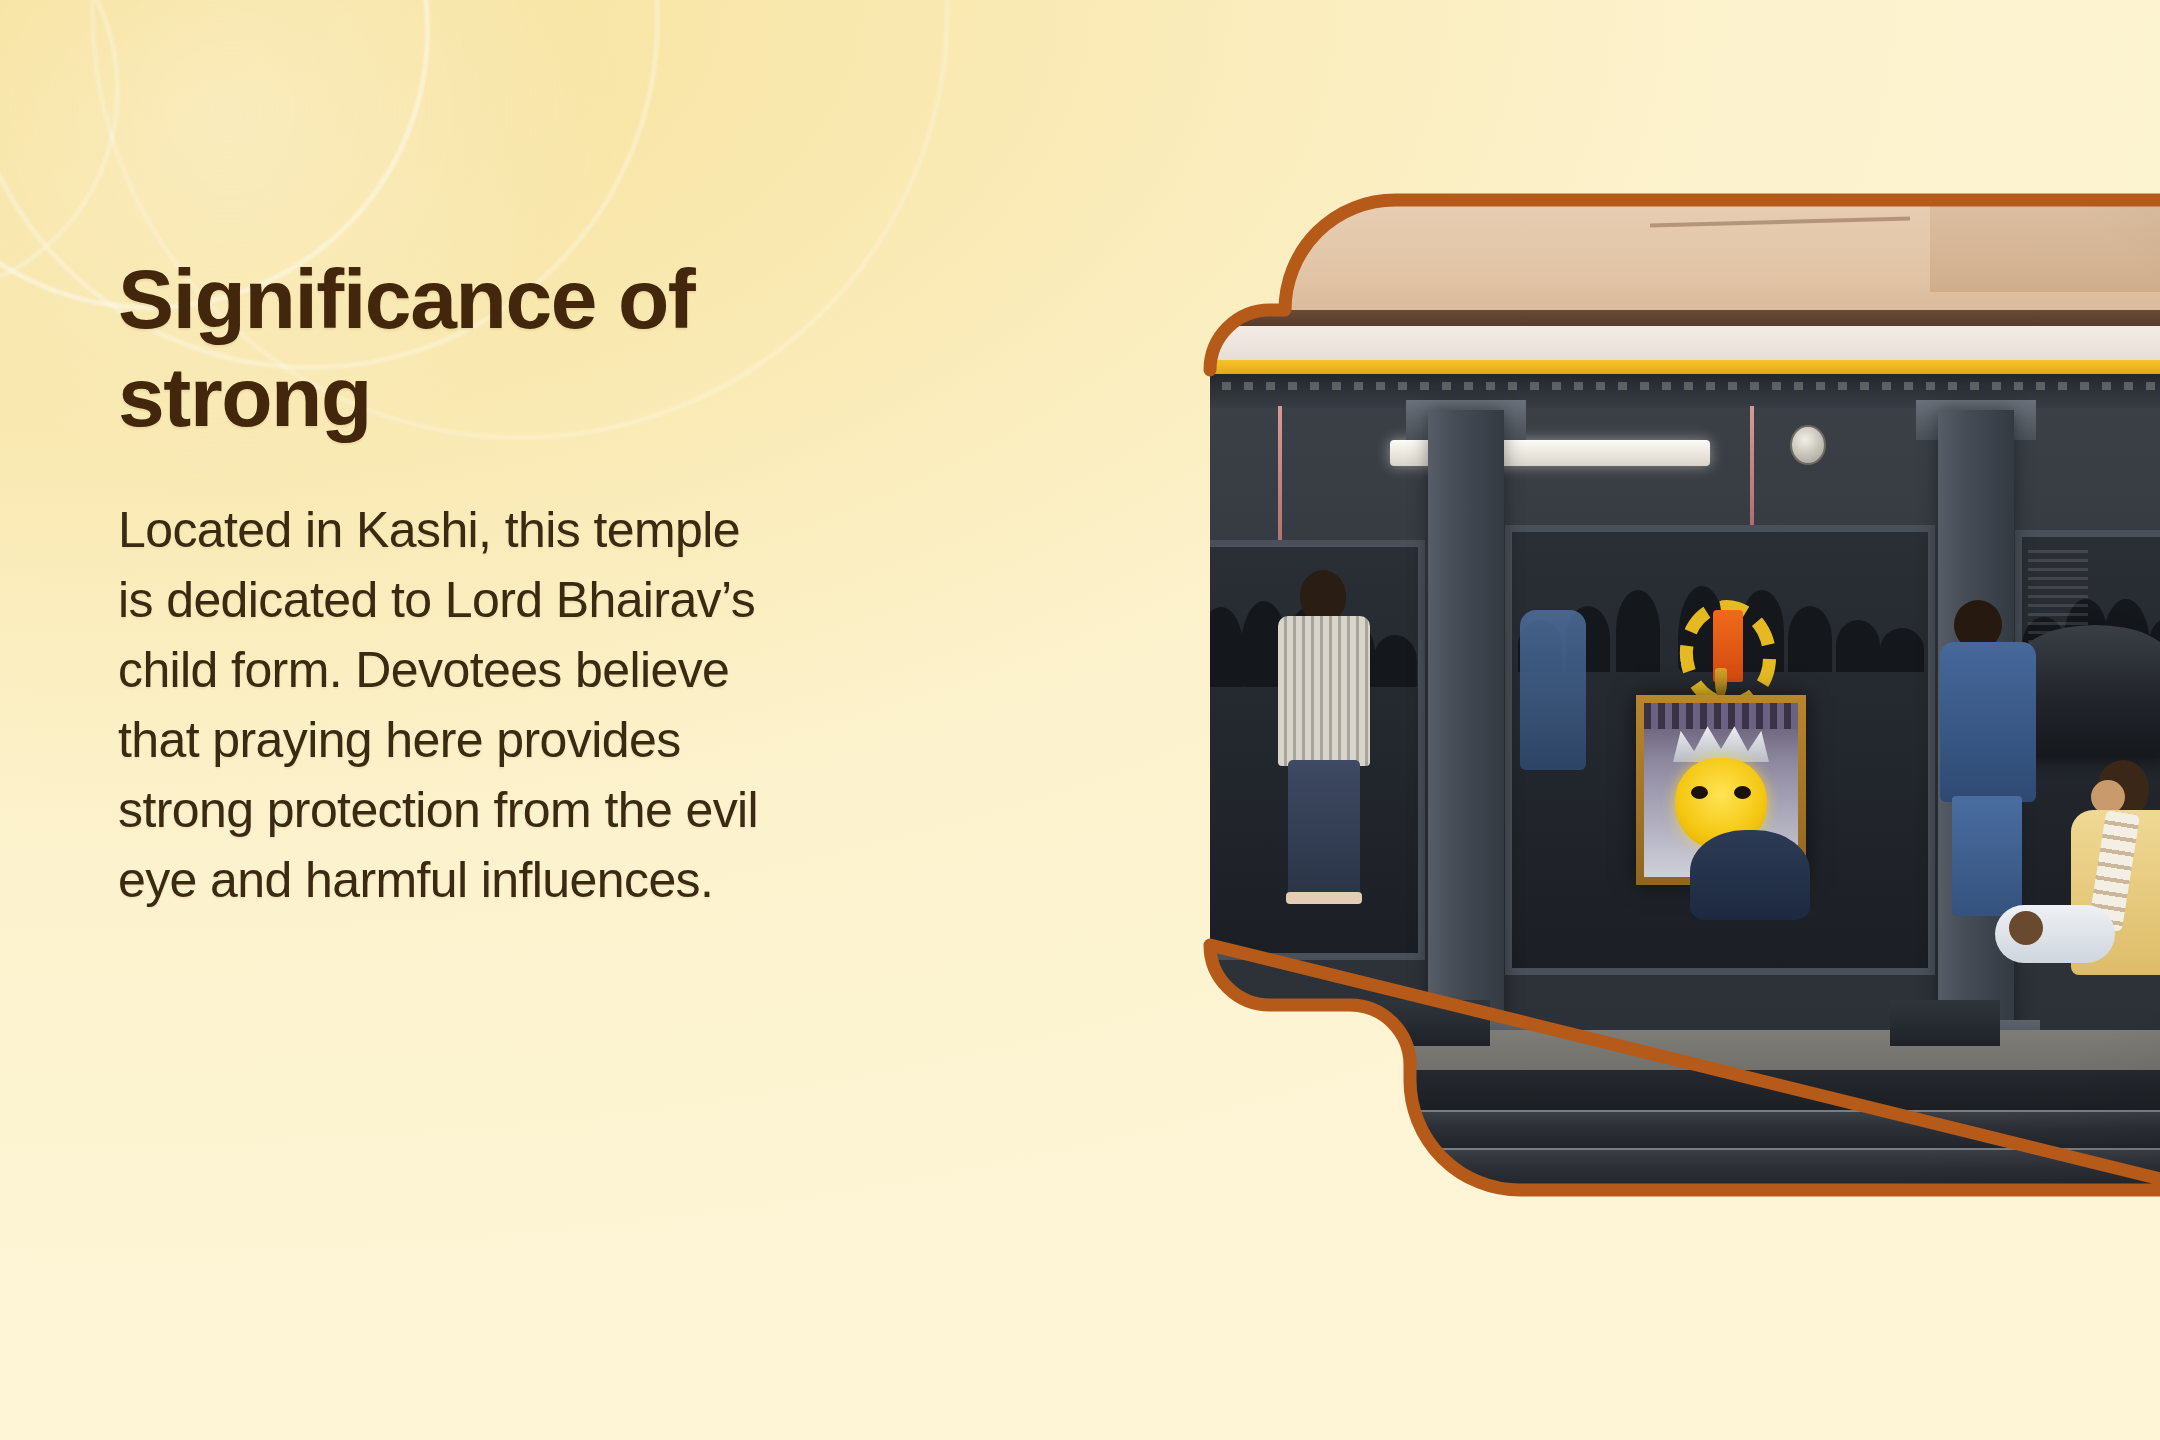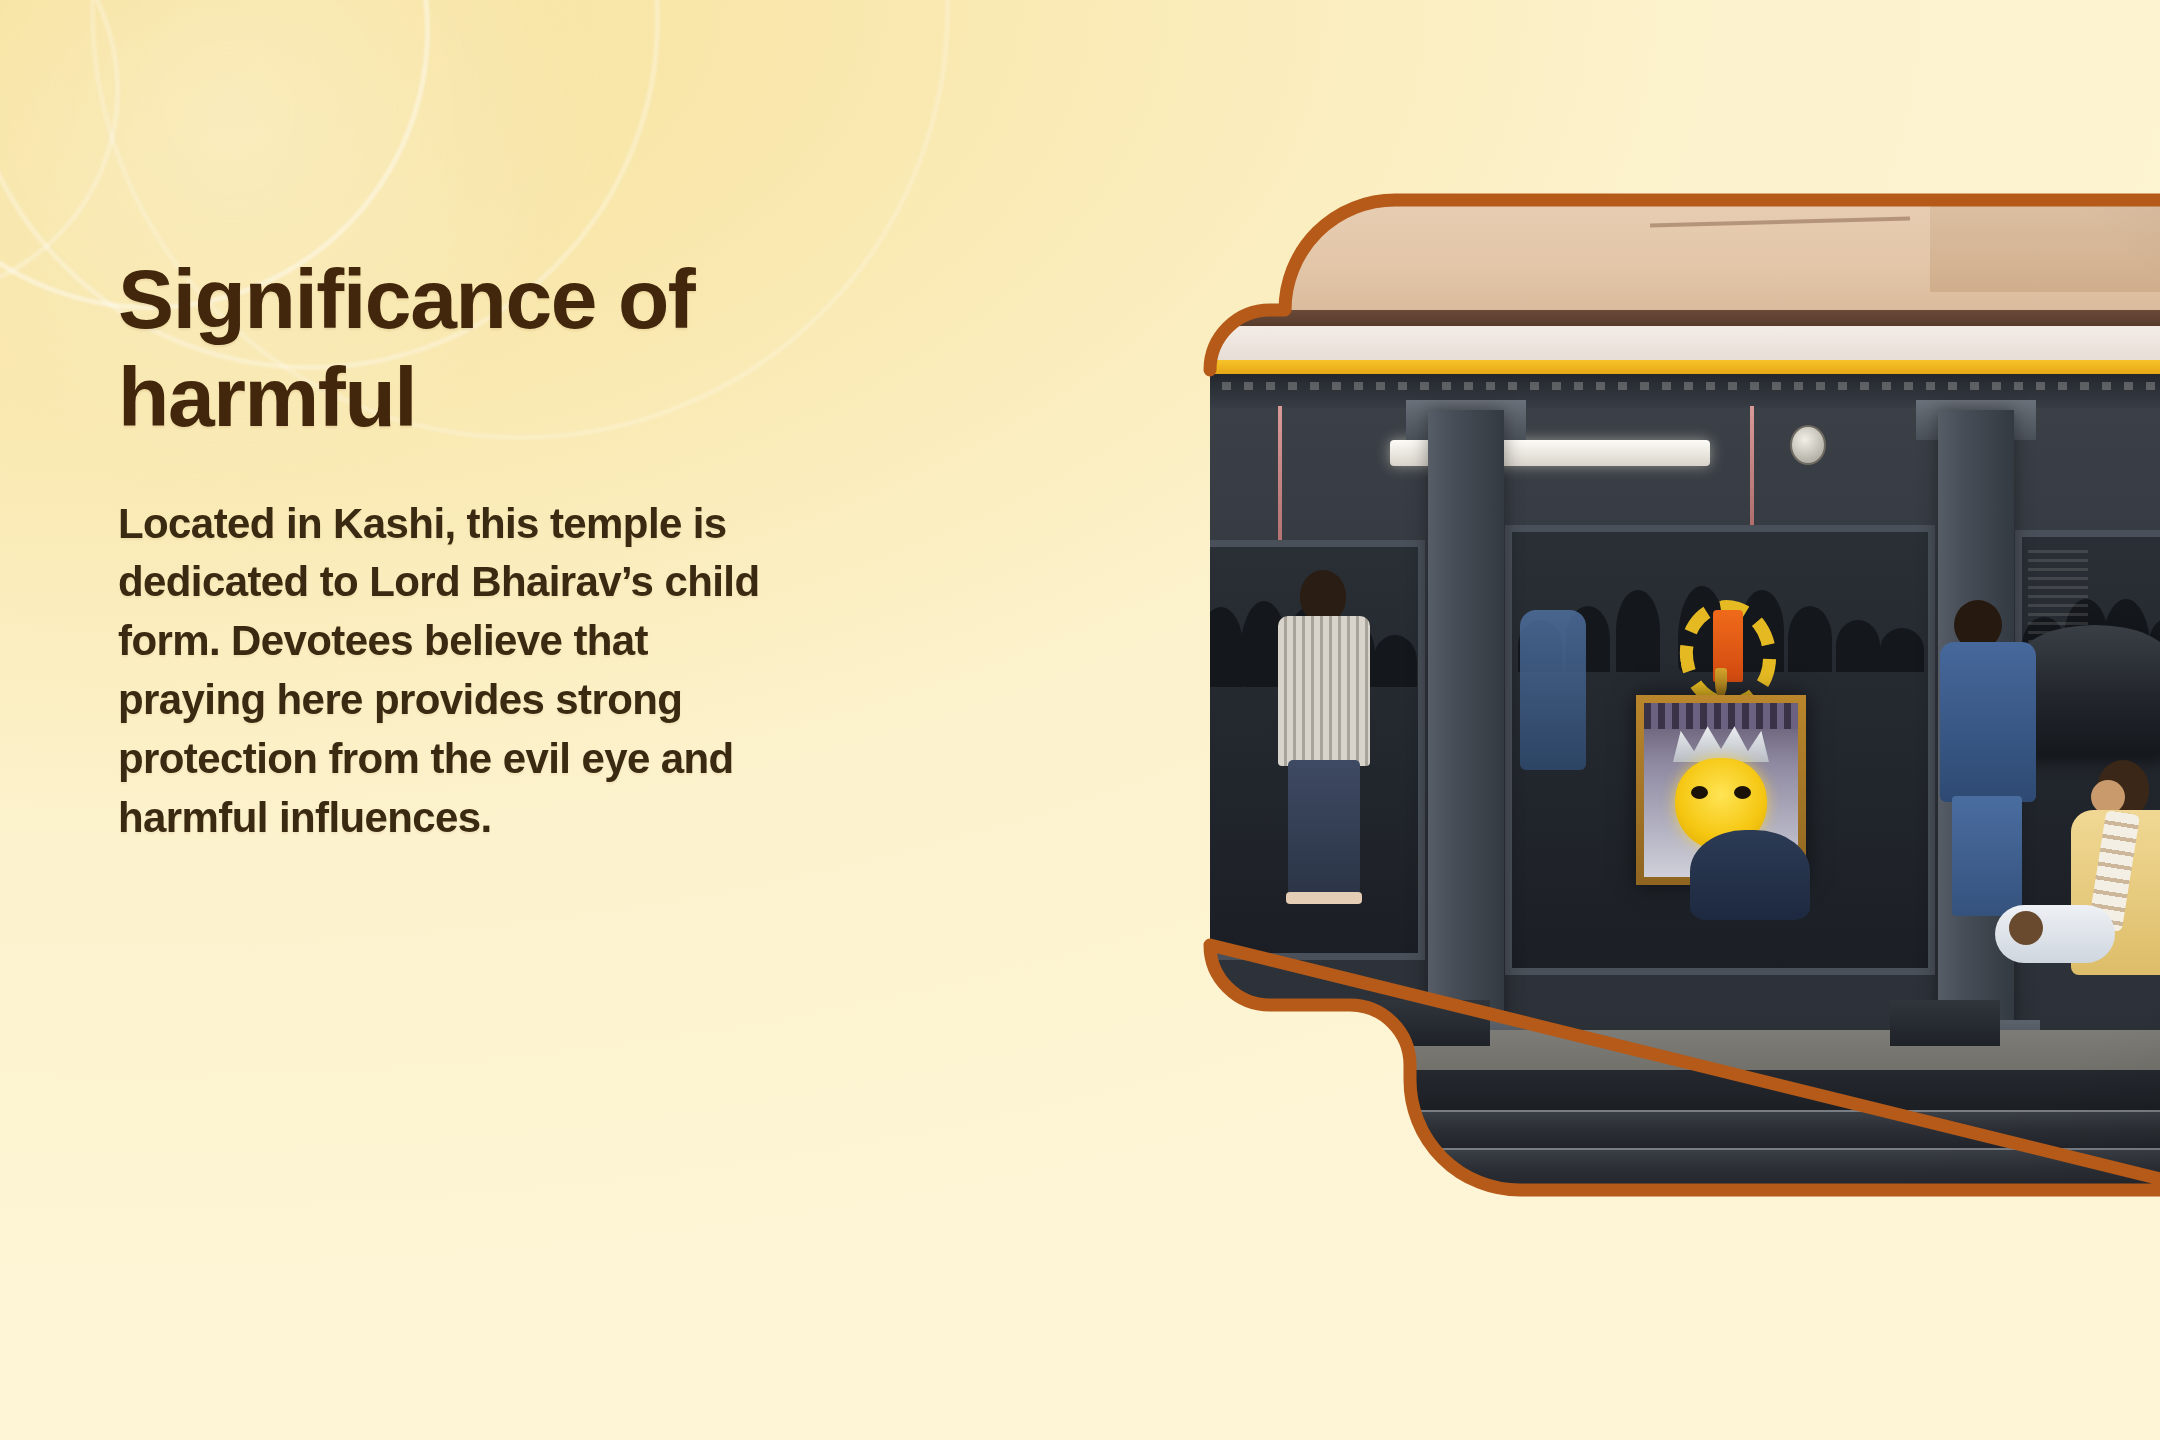--- a/index.html
+++ b/index.html
@@ -46,22 +46,22 @@
     font-size:84px;
     font-weight:700;
     line-height:1.17;
     letter-spacing:-1.4px;
     color:#43270c;
     max-width:700px;
     text-shadow:0 2px 2px rgba(120,80,20,.10);
   }
   .body-copy{
     margin-top:48px;
-    font-size:42px;
-    font-weight:700;
+    font-size:50px;
+    font-weight:400;
     line-height:1.40;
     letter-spacing:-0.6px;
     color:#3a2a11;
     max-width:650px;
     text-shadow:0 2px 2px rgba(120,80,20,.08);
   }
 
   
   .photo-frame{
     position:absolute;
@@ -394,21 +394,21 @@
 
   <div class="deco-wrap">
     <div class="glow"></div>
     <div class="ring r4"></div>
     <div class="ring r1"></div>
     <div class="ring r2"></div>
     <div class="ring r3"></div>
   </div>
 
   <div class="text-col">
-    <h1 class="headline">Significance of harmful</h1>
+    <h1 class="headline">Significance of strong</h1>
     <p class="body-copy">Located in Kashi, this temple is dedicated to Lord Bhairav’s child form. Devotees believe that praying here provides strong protection from the evil eye and harmful influences.</p>
   </div>
 
   <div class="photo-frame">
 
     <div class="photo-clip">
       <div class="scene">
 
         <div class="ceiling"></div>
         <div class="ceiling-slab"></div>

